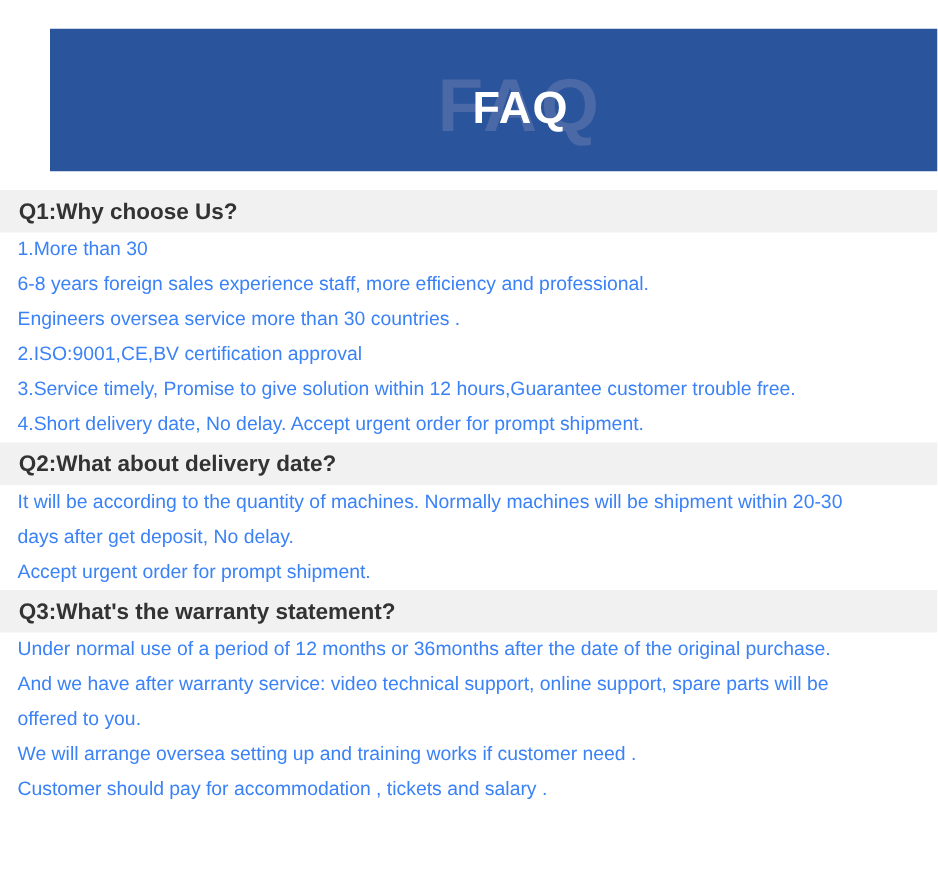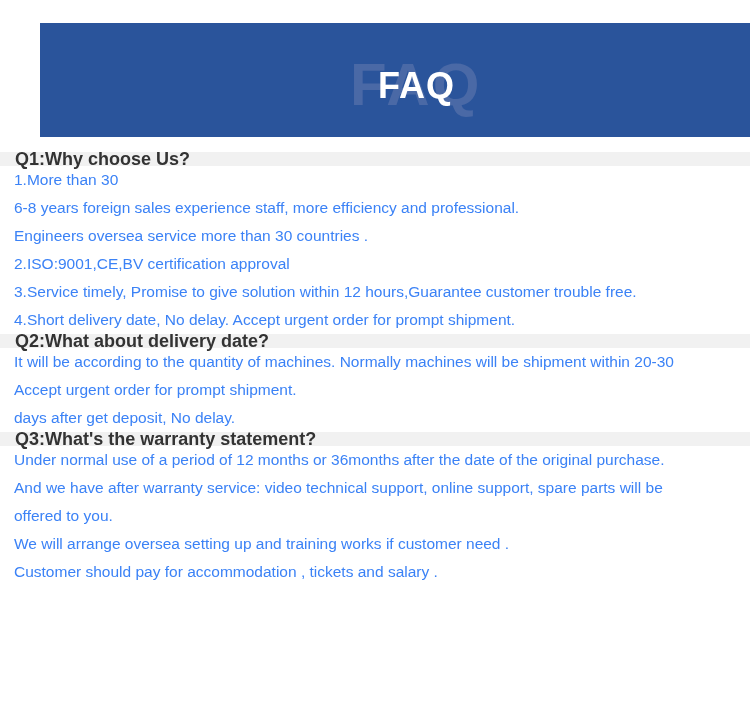--- a/index.html
+++ b/index.html
@@ -33,21 +33,21 @@
     left: 338px;
     top: 45px;
     font-size: 36px;
     font-weight: bold;
     letter-spacing: 1px;
     line-height: 1;
     color: #ffffff;
   }
   .mid-gap { height: 15px; background: #ffffff; }
   .q-bar {
-    height: 14px;
+    height: 34px;
     background: #F1F1F1;
     display: flex;
     align-items: center;
     padding-left: 15px;
     box-sizing: border-box;
     font-size: 18px;
     font-weight: bold;
     color: #333333;
   }
   .a-line {
@@ -78,22 +78,22 @@
   <div id="sections">
       <div class="q-bar">Q1:Why choose Us?</div>
       <div class="a-line"><span>1.More than </span><span class="bold">30</span></div>
       <div class="a-line">6-8 years foreign sales experience staff, more efficiency and professional.</div>
       <div class="a-line">Engineers oversea service more than 30 countries .</div>
       <div class="a-line">2.ISO:9001,CE,BV certification approval</div>
       <div class="a-line">3.Service timely, Promise to give solution within 12 hours,Guarantee customer trouble free.</div>
       <div class="a-line">4.Short delivery date, No delay. Accept urgent order for prompt shipment.</div>
       <div class="q-bar">Q2:What about delivery date?</div>
       <div class="a-line">It will be according to the quantity of machines. Normally machines will be shipment within 20-30</div>
+      <div class="a-line">days after get deposit, No delay.</div>
       <div class="a-line">Accept urgent order for prompt shipment.</div>
-      <div class="a-line">days after get deposit, No delay.</div>
       <div class="q-bar">Q3:What's the warranty statement?</div>
       <div class="a-line">Under normal use of a period of 12 months or 36months after the date of the original purchase.</div>
       <div class="a-line">And we have after warranty service: video technical support, online support, spare parts will be</div>
       <div class="a-line">offered to you.</div>
       <div class="a-line">We will arrange oversea setting up and training works if customer need .</div>
       <div class="a-line">Customer should pay for accommodation , tickets and salary .</div>
     </div>
 </div>
 
 </body></html>

